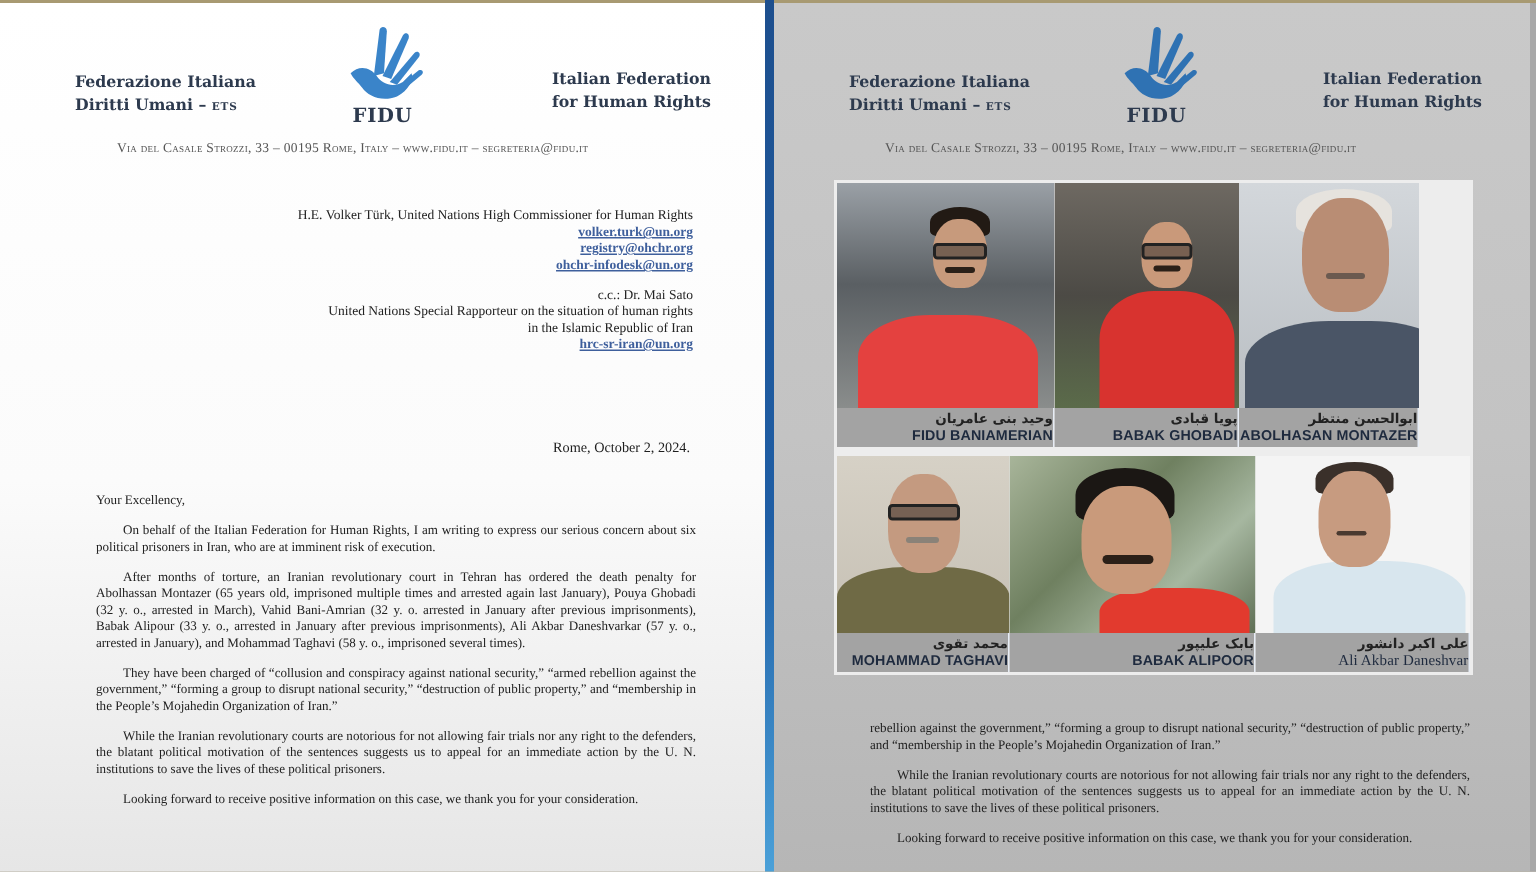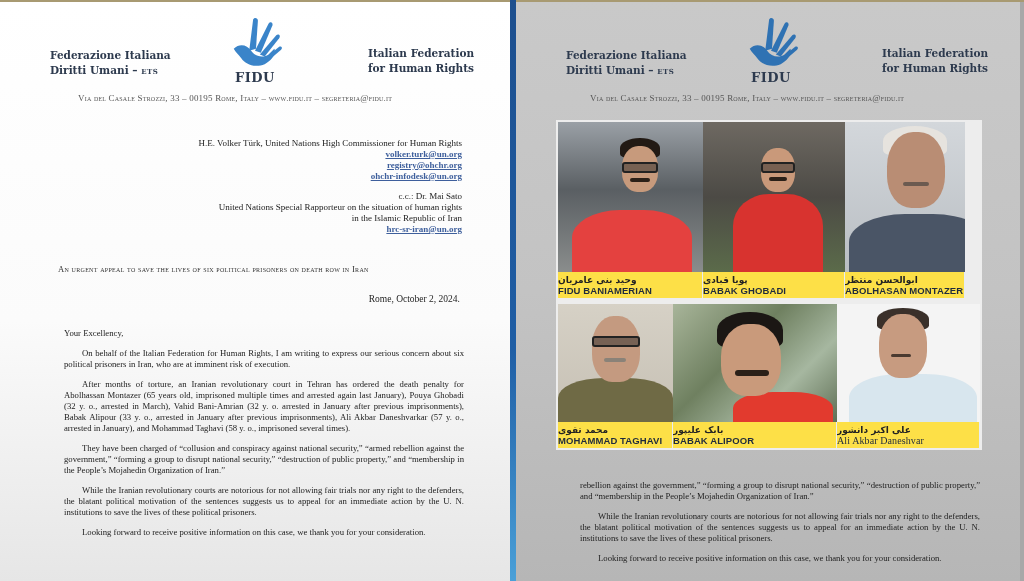--- a/index.html
+++ b/index.html
@@ -24,21 +24,21 @@
   .title { position:absolute; top:262px; left:58px; font-size:8.6px; font-variant:small-caps; letter-spacing:0.3px; color:#333; }
   .date { position:absolute; top:292px; right:50px; font-size:9.5px; }
   .body-text { position:absolute; left:48px; width:416px; font-size:8.7px; line-height:11px; text-align:justify; color:#222; }
   .body-text p { margin:0 0 9px 16px; text-indent:18px; }
   .body-text p.noind { text-indent:0; }
 
   .photo-grid { position:absolute; left:40px; top:118px; width:422px; background:#ededed; padding:2px; }
   .row { display:flex; }
   .cell { position:relative; overflow:hidden; }
   .photo { position:relative; height:150px; overflow:hidden; }
-  .label { background:#fde047; text-align:left; padding:3px 0 2px 0; border-right:1px solid #e6ecf5; }
+  .label { background:#a3a3a3; text-align:right; padding:3px 0 2px 0; border-right:1px solid #e6ecf5; }
   .label .fa { font-family:"DejaVu Sans", sans-serif; font-size:9px; font-weight:bold; color:#222; direction:rtl; }
   .label .en { font-family:"Liberation Sans", sans-serif; font-size:9.5px; font-weight:bold; color:#1e2a3e; letter-spacing:0.1px; }
   .label .en.serif { font-family:"Liberation Serif", serif; font-weight:normal; font-size:10px; }
   .r2 .photo { height:118px; }
 
   .head { position:absolute; border-radius:45% 45% 42% 42%; }
   .torso { position:absolute; border-radius:40% 40% 0 0; }
   .glasses { position:absolute; height:7px; border:2px solid #222; border-radius:3px; background:rgba(40,40,40,0.5); }
   .mustache { position:absolute; height:4px; background:#2b2018; border-radius:3px; }
   .hair { position:absolute; border-radius:50% 50% 20% 20%; }
@@ -76,21 +76,20 @@
     <div><a>volker.turk@un.org</a></div>
     <div><a>registry@ohchr.org</a></div>
     <div><a>ohchr-infodesk@un.org</a></div>
     <div style="height:9px"></div>
     <div>c.c.: Dr. Mai Sato</div>
     <div>United Nations Special Rapporteur on the situation of human rights</div>
     <div>in the Islamic Republic of Iran</div>
     <div><a>hrc-sr-iran@un.org</a></div>
   </div>
 
-  <div class="title">An urgent appeal to save the lives of six political prisoners on death row in Iran</div>
   <div class="date">Rome, October 2, 2024.</div>
 
   <div class="body-text" style="top:326px;">
     <p class="noind">Your Excellency,</p>
     <p>On behalf of the Italian Federation for Human Rights, I am writing to express our serious concern about six political prisoners in Iran, who are at imminent risk of execution.</p>
     <p>After months of torture, an Iranian revolutionary court in Tehran has ordered the death penalty for Abolhassan Montazer (65 years old, imprisoned multiple times and arrested again last January), Pouya Ghobadi (32 y. o., arrested in March), Vahid Bani-Amrian (32 y. o. arrested in January after previous imprisonments), Babak Alipour (33 y. o., arrested in January after previous imprisonments), Ali Akbar Daneshvarkar (57 y. o., arrested in January), and Mohammad Taghavi (58 y. o., imprisoned several times).</p>
     <p>They have been charged of “collusion and conspiracy against national security,” “armed rebellion against the government,” “forming a group to disrupt national security,” “destruction of public property,” and “membership in the People’s Mojahedin Organization of Iran.”</p>
     <p>While the Iranian revolutionary courts are notorious for not allowing fair trials nor any right to the defenders, the blatant political motivation of the sentences suggests us to appeal for an immediate action by the U. N. institutions to save the lives of these political prisoners.</p>
     <p>Looking forward to receive positive information on this case, we thank you for your consideration.</p>
   </div>
@@ -129,21 +128,21 @@
           <div class="hair" style="left:62px;top:16px;width:40px;height:20px;background:#221a14;"></div>
           <div class="head" style="left:64px;top:24px;width:36px;height:46px;background:#c79a7c;"></div>
           <div class="glasses" style="left:64px;top:40px;width:32px;"></div>
           <div class="mustache" style="left:72px;top:56px;width:20px;"></div>
         </div>
         <div class="label">
           <div class="fa">وحید بنی عامریان</div>
           <div class="en">FIDU BANIAMERIAN</div>
         </div>
       </div>
-      <div class="cell" style="width:142px">
+      <div class="cell" style="width:123px">
         <div class="photo" style="background:linear-gradient(180deg,#6e6962 0%,#4c4a45 50%,#5b6b4a 100%);">
           <div class="torso" style="left:30px;top:72px;width:90px;height:80px;background:#d8332f;"></div>
           <div class="head" style="left:58px;top:26px;width:34px;height:44px;background:#c9997a;"></div>
           <div class="glasses" style="left:58px;top:40px;width:30px;"></div>
           <div class="mustache" style="left:66px;top:55px;width:18px;"></div>
         </div>
         <div class="label">
           <div class="fa">پویا قبادی</div>
           <div class="en">BABAK GHOBADI</div>
         </div>

